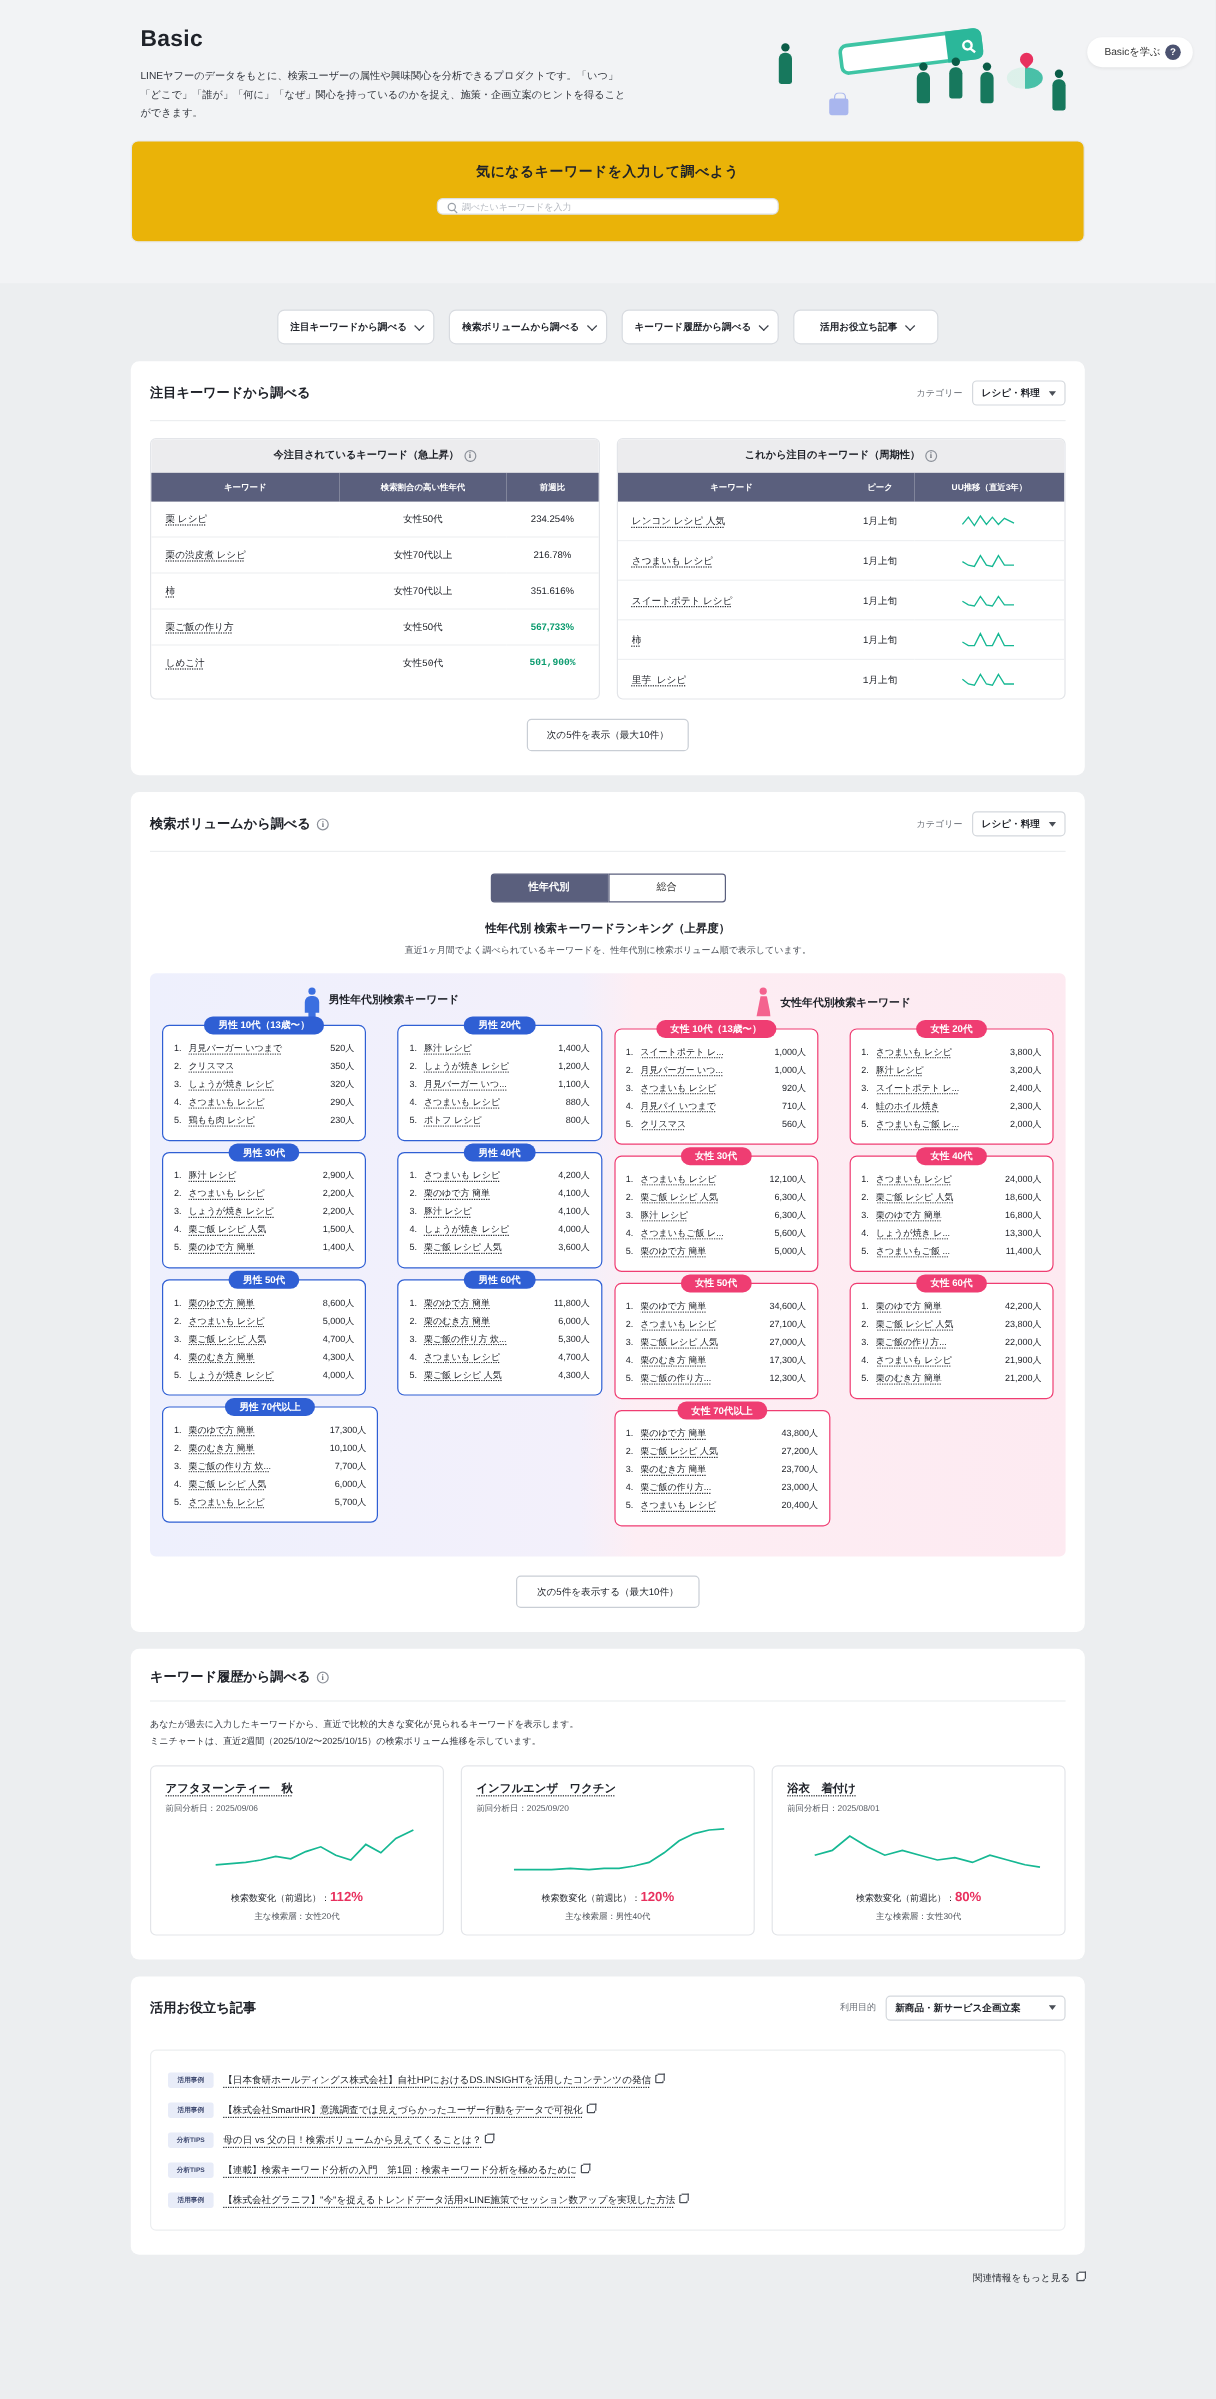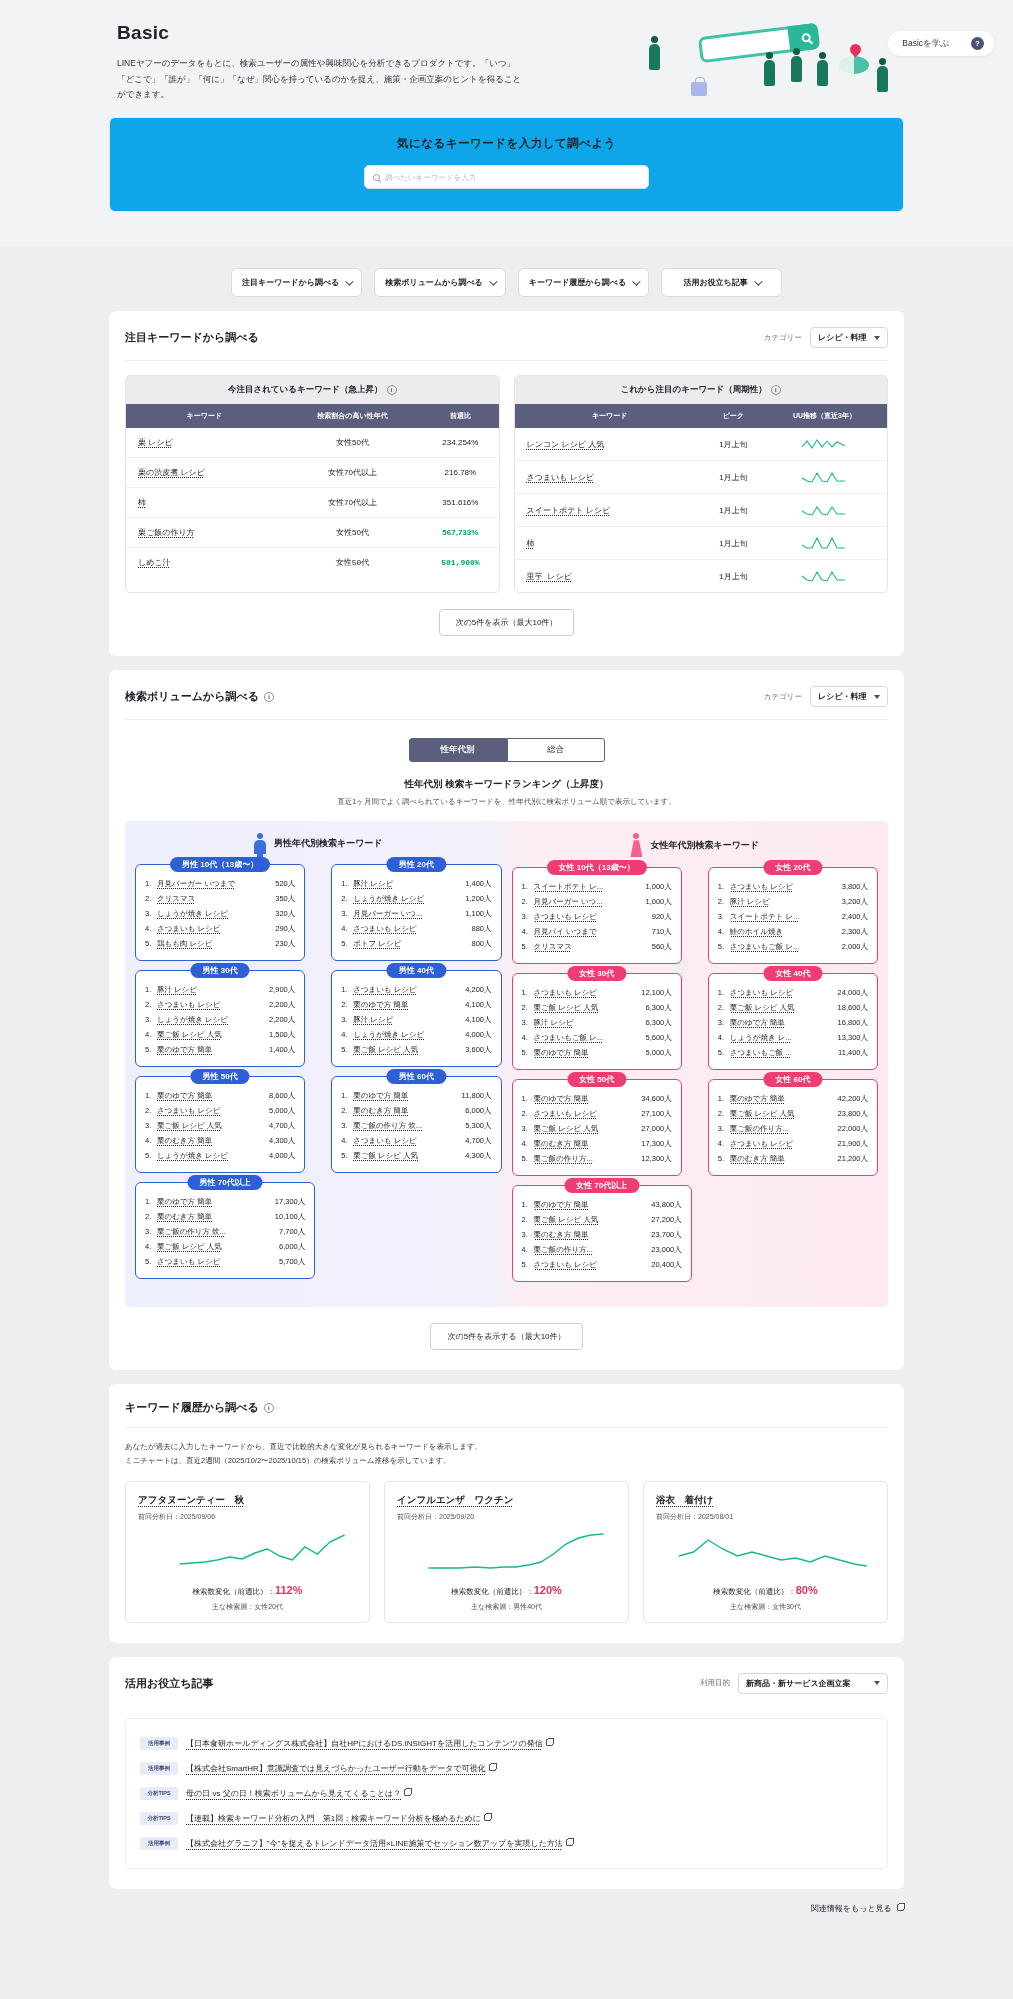--- a/index.html
+++ b/index.html
@@ -22,21 +22,21 @@
   .hero-inner { width: 795px; margin: 0 auto; position: relative; }
   .hero-title { font-size: 19px; font-weight: bold; letter-spacing: .3px; padding-left: 8px; }
   .hero-desc {
     margin-top: 12px; padding-left: 8px;
     font-size: 8.5px; line-height: 1.85; color: #30343c; max-width: 420px;
   }
   .learn-btn {
     position: absolute; top: 9px; right: -90px;
     background: #fff; border-radius: 20px;
     padding: 6px 10px 6px 14px;
-    display: flex; align-items: center; gap: 22px;
+    display: flex; align-items: center; gap: 4px;
     font-size: 8.5px; color: #333; box-shadow: 0 1px 3px rgba(0,0,0,.07);
     cursor: pointer; white-space: nowrap;
   }
   .q-badge {
     width: 13px; height: 13px; border-radius: 50%;
     background: #4b5270; color: #fff; font-size: 8px;
     display: flex; align-items: center; justify-content: center; font-weight: bold;
   }
   
   .illus { position: absolute; top: 0; right: -95px; width: 360px; height: 105px; pointer-events: none; }
@@ -61,26 +61,26 @@
   .p5 { left: 238px; top: 36px; }
   .pin-wrap { position: absolute; left: 200px; top: 34px; }
   .pin-base { width: 30px; height: 18px; border-radius: 50%; background: linear-gradient(90deg,#d9f0e8 50%,#2bb79a 50%); opacity:.85;}
   .pin { position: absolute; left: 11px; top: -12px; width: 11px; height: 11px; border-radius: 50% 50% 50% 0; background: #e8305e; transform: rotate(-45deg); }
   .bag { position: absolute; left: 52px; top: 60px; width: 16px; height: 14px; background: #a9b6ee; border-radius: 2px; }
   .bag:before { content:""; position:absolute; left:4px; top:-5px; width:8px;height:6px;border:1.5px solid #a9b6ee;border-bottom:none;border-radius:4px 4px 0 0;}
   .circle-bg { position: absolute; left: 95px; top: 6px; width: 120px; height: 84px; border-radius: 50%; background: #fafbfc; z-index: -1; }
 
   
   .search-panel {
-    margin-top: 14px; background: #0ea5e9; border: 1px solid #e6e8eb;
+    margin-top: 14px; background: #eab308; border: 1px solid #e6e8eb;
     border-radius: 6px; padding: 18px 0 22px 0; position: relative; z-index: 3;
   }
   .search-panel-title { text-align: center; font-size: 11.5px; font-weight: bold; letter-spacing: .5px; }
   .search-field {
-    margin: 14px auto 0 auto; width: 285px; height: 24px; background: #fff;
+    margin: 14px auto 0 auto; width: 285px; height: 14px; background: #fff;
     border: 1px solid #dcdfe3; border-radius: 5px;
     display: flex; align-items: center; gap: 5px; padding: 0 8px;
   }
   .search-field input {
     border: none; outline: none; flex: 1; font-size: 7.5px; color: #333;
     font-family: inherit; background: transparent;
   }
   .search-field input::placeholder { color: #b5b9c0; }
   .mini-mag { width: 7px; height: 7px; border: 1.2px solid #9aa0a8; border-radius: 50%; position: relative; flex: none; }
   .mini-mag:after { content:""; position:absolute; width:1.2px;height:4px;background:#9aa0a8;right:-1.5px;bottom:-3.5px;transform:rotate(-45deg);}

